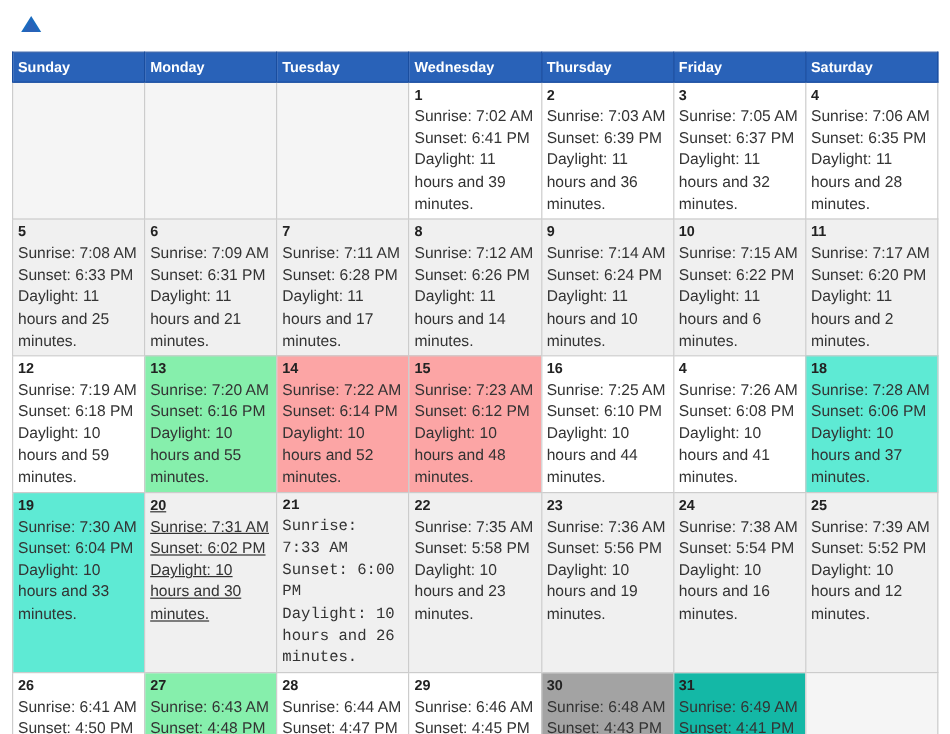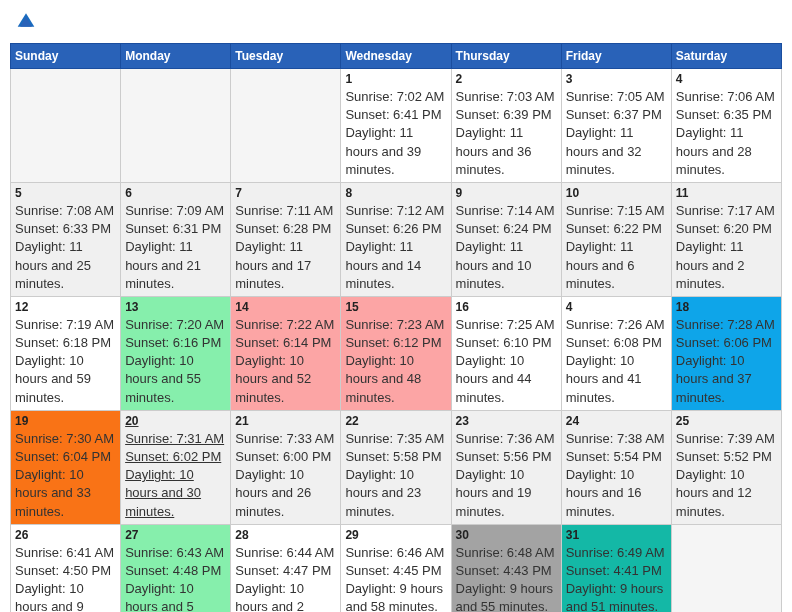--- a/index.html
+++ b/index.html
@@ -202,35 +202,35 @@
           <div class="day-info">Sunrise: 7:23 AM<br>Sunset: 6:12 PM<br>Daylight: 10 hours and 48 minutes.</div>
         </td>
         <td style="background: rgb(255, 255, 255);">
           <div class="day-number">16</div>
           <div class="day-info">Sunrise: 7:25 AM<br>Sunset: 6:10 PM<br>Daylight: 10 hours and 44 minutes.</div>
         </td>
         <td style="background: rgb(255, 255, 255);">
           <div class="day-number">4</div>
           <div class="day-info">Sunrise: 7:26 AM<br>Sunset: 6:08 PM<br>Daylight: 10 hours and 41 minutes.</div>
         </td>
-        <td style="background: #0ea5e9; margin-left: 28px;">
+        <td style="background: #5eead4; margin-left: 28px;">
           <div class="day-number">18</div>
           <div class="day-info">Sunrise: 7:28 AM<br>Sunset: 6:06 PM<br>Daylight: 10 hours and 37 minutes.</div>
         </td>
       </tr>
       <tr>
-        <td style="background: #f97316;">
+        <td style="background: #5eead4;">
           <div class="day-number">19</div>
           <div class="day-info">Sunrise: 7:30 AM<br>Sunset: 6:04 PM<br>Daylight: 10 hours and 33 minutes.</div>
         </td>
         <td style="background: rgb(240, 240, 240); text-decoration: underline;">
           <div class="day-number">20</div>
           <div class="day-info">Sunrise: 7:31 AM<br>Sunset: 6:02 PM<br>Daylight: 10 hours and 30 minutes.</div>
         </td>
-        <td style="background: rgb(240, 240, 240);">
+        <td style="background: rgb(240, 240, 240); font-family: Liberation Mono, monospace;">
           <div class="day-number">21</div>
           <div class="day-info">Sunrise: 7:33 AM<br>Sunset: 6:00 PM<br>Daylight: 10 hours and 26 minutes.</div>
         </td>
         <td style="background: rgb(240, 240, 240); margin-top: 44px;">
           <div class="day-number">22</div>
           <div class="day-info">Sunrise: 7:35 AM<br>Sunset: 5:58 PM<br>Daylight: 10 hours and 23 minutes.</div>
         </td>
         <td style="background: rgb(240, 240, 240);">
           <div class="day-number">23</div>
           <div class="day-info">Sunrise: 7:36 AM<br>Sunset: 5:56 PM<br>Daylight: 10 hours and 19 minutes.</div>

